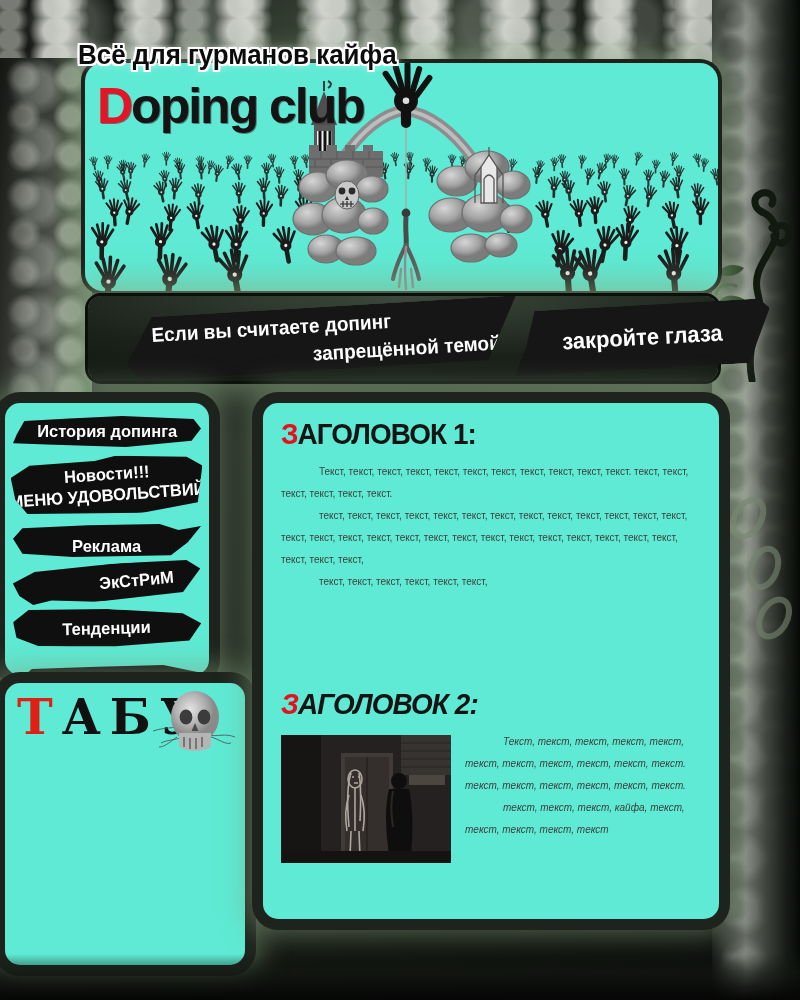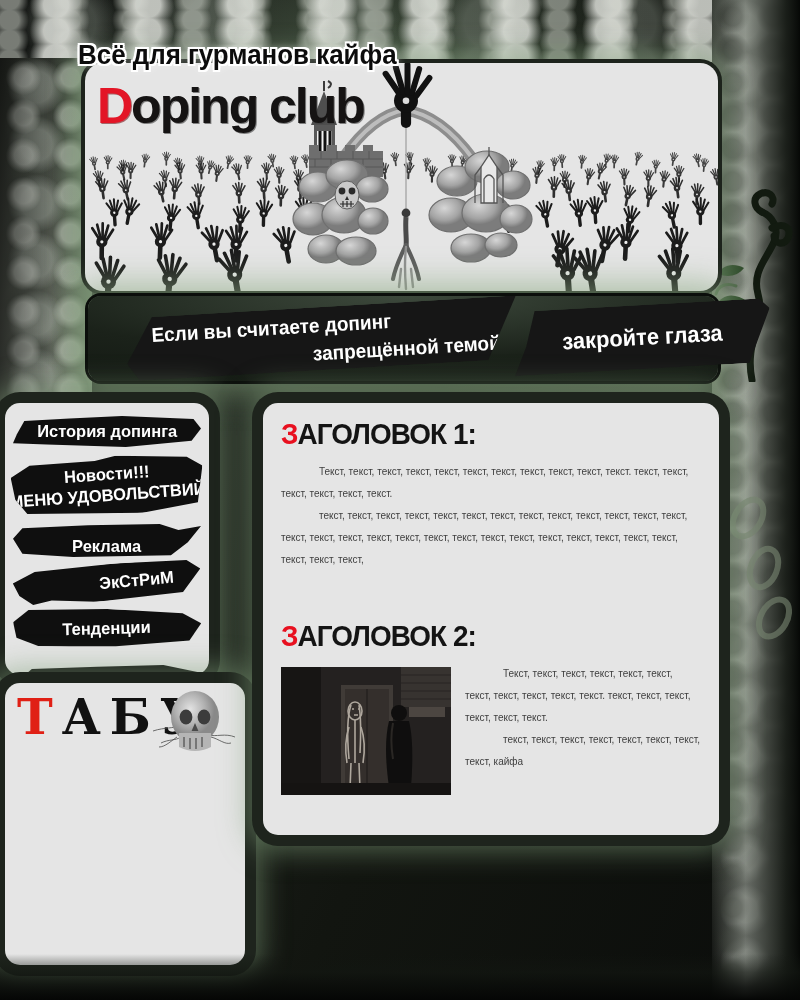--- a/index.html
+++ b/index.html
@@ -32,21 +32,21 @@
     background-image:
       linear-gradient(to right, rgba(10,12,10,0) 0, rgba(178,184,175,.5) 38%, rgba(24,28,23,.92) 84%, #060806 100%),
       radial-gradient(circle, rgba(30,34,28,.6) 0 35%, transparent 65%),
       radial-gradient(circle, rgba(190,196,186,.35) 0 30%, transparent 60%),
       linear-gradient(180deg,#3a3f38 0%,#6f746a 30%,#5a5f55 55%,#2c302a 80%,#101210 100%);
     background-size:auto,41px 33px,67px 52px,auto;}
   .bg-bottom{position:absolute;left:0;bottom:0;width:800px;height:46px;
     background:linear-gradient(to top,#050605, rgba(18,22,17,.6) 60%, transparent);}
 
   
-  .panel{position:absolute;background:#e5e5e5;border-radius:15px;
+  .panel{position:absolute;background:#5eead4;border-radius:15px;
     box-shadow:0 0 0 11px #1e241d, 0 0 28px 16px rgba(132,162,126,.55);}
 
   
   .tagline{position:absolute;left:78px;top:40px;z-index:6;
     font-size:27px;font-weight:900;color:#0c0c0c;letter-spacing:0;
     transform:scaleX(.96);transform-origin:left;white-space:nowrap;
     text-shadow:2px 0 #fff,-2px 0 #fff,0 2px #fff,0 -2px #fff,2px 2px #fff,-2px -2px #fff,2px -2px #fff,-2px 2px #fff,0 0 10px #fff;}
   .banner-box{left:85px;top:63px;width:633px;height:228px;border-radius:18px;
     box-shadow:0 0 0 4px #1d231c, 0 0 24px 12px rgba(132,162,126,.5);overflow:hidden;}
   .logo{position:absolute;left:12px;top:14px;z-index:3;font-weight:900;
@@ -92,27 +92,27 @@
     clip-path:polygon(2% 55%,10% 13%,45% 6%,80% 0,100% 25%,96% 70%,58% 100%,10% 92%,0 85%);}
 
   
   .taboo-box{left:5px;top:683px;width:240px;height:282px;}
   .taboo-title{position:absolute;left:12px;top:6px;
     font-family:"DejaVu Serif",serif;font-weight:700;font-size:48px;letter-spacing:9px;color:#111;}
   .taboo-title .red{color:#e02015;}
   .taboo-skull{position:absolute;left:146px;top:2px;}
 
   
-  .content-box{left:263px;top:403px;width:456px;height:432px;padding:0;}
+  .content-box{left:263px;top:403px;width:456px;height:516px;padding:0;}
   .content-inner{position:absolute;inset:14px 18px;overflow:hidden;}
   .article h2{margin:0 0 10px;font-size:30px;font-weight:900;color:#141414;
     letter-spacing:-1px;transform:scaleX(.93);transform-origin:left;white-space:nowrap;}
   .article h2 .red{color:#e8101f;}
   .article p{margin:0;font-size:10px;line-height:22px;color:#3e3e3e;text-indent:38px;}
-  .article-2{margin-top:48px;}
+  .article-2{margin-top:94px;font-style:italic;}
   .photo{float:left;width:170px;height:128px;margin:4px 14px 4px 0;display:block;}
 
   
   .swirl{position:absolute;left:714px;top:182px;}
   .chain{position:absolute;left:730px;top:492px;opacity:.85;}
 </style>
 </head>
 <body>
 
 <div class="bg-base"></div>
@@ -437,20 +437,21 @@
     <path d="M26,52 C20,56 14,62 8,62 M60,52 C68,54 74,60 80,58" stroke="#4b4b4b" stroke-width="1" fill="none" opacity=".8"></path>
   </svg>
 </div>
 
 <div class="panel content-box">
   <div class="content-inner">
     <div class="article article-1">
       <h2><span class="red">З</span><span>АГОЛОВОК 1:</span></h2>
       <p>Текст, текст, текст, текст, текст, текст, текст, текст, текст, текст, текст. текст, текст, текст, текст, текст, текст.</p>
       <p>текст, текст, текст, текст, текст, текст, текст, текст, текст, текст, текст, текст, текст, текст, текст, текст, текст, текст, текст, текст, текст, текст, текст, текст, текст, текст, текст, текст, текст, текст,</p>
+      <p>текст, текст, текст, текст, текст, текст,</p>
     </div>
     <div class="article article-2">
       <h2><span class="red">З</span><span>АГОЛОВОК 2:</span></h2>
       <svg class="photo" viewBox="0 0 170 128">
         <rect width="170" height="128" fill="#262322"></rect>
         <rect x="0" y="0" width="40" height="128" fill="#161413"></rect>
         <rect x="120" y="0" width="50" height="40" fill="#3e3935"></rect>
         <g stroke="#2b2724" stroke-width="1">
           <line x1="120" y1="8" x2="170" y2="8"></line>
             <line x1="120" y1="16" x2="170" y2="16"></line>
@@ -473,18 +474,18 @@
 
         <g fill="#0d0c0b">
           <circle cx="118" cy="46" r="8"></circle>
           <path d="M108,54 C104,70 104,92 108,120 L130,120 C132,96 132,70 128,54 Z"></path>
         </g>
         <path d="M112,56 C110,66 110,80 112,92" stroke="#2e2a27" stroke-width="2" fill="none"></path>
         <rect x="0" y="116" width="170" height="12" fill="#141211"></rect>
         <rect width="170" height="128" fill="#1a1a1a" opacity=".18"></rect>
       </svg>
       <p>Текст, текст, текст, текст, текст, текст, текст, текст, текст, текст, текст. текст, текст, текст, текст, текст, текст.</p>
-      <p>текст, текст, текст, текст, текст, текст, текст, текст, кайфа</p>
+      <p>текст, текст, текст, кайфа, текст, текст, текст, текст, текст</p>
     </div>
   </div>
 </div>
 
 <div class="bg-bottom"></div>
 
 </body></html>

